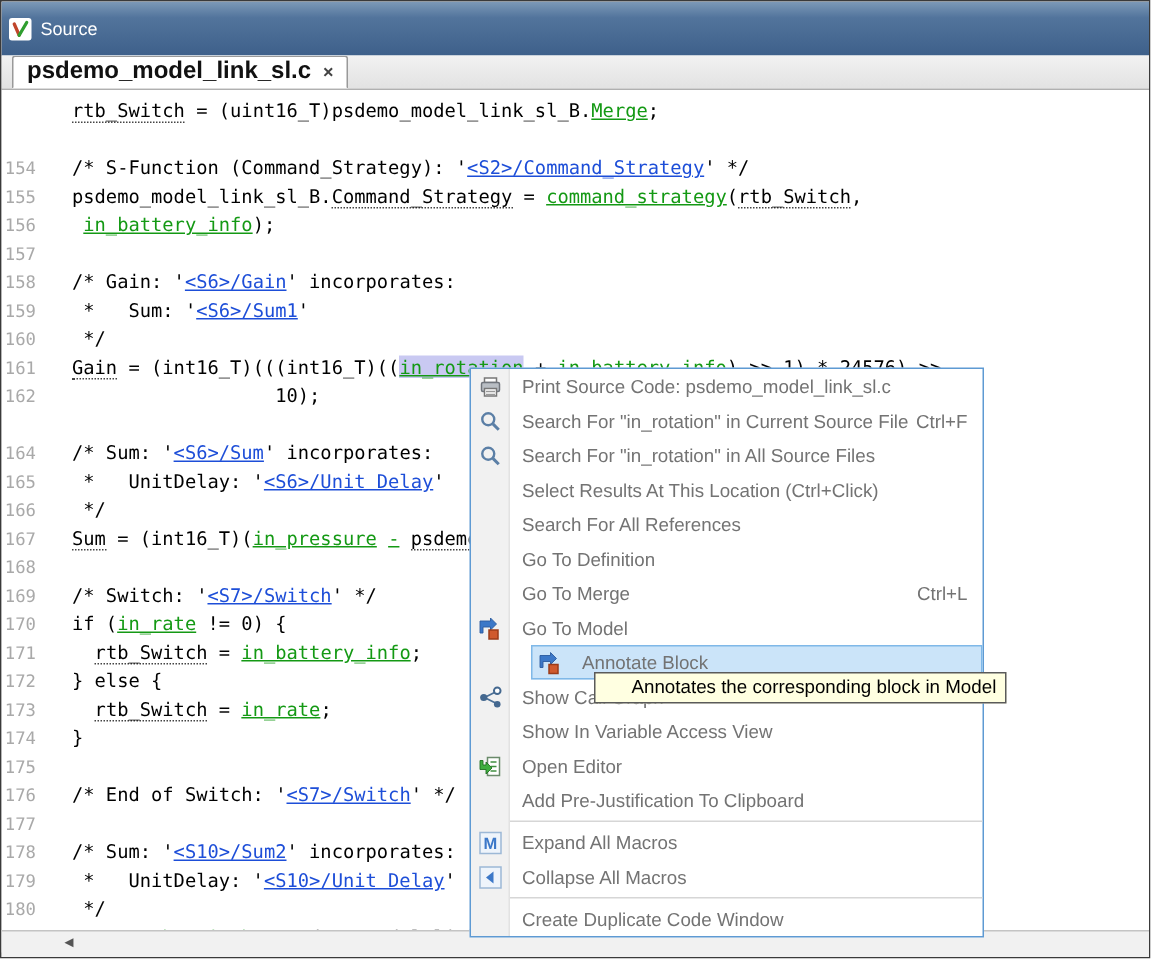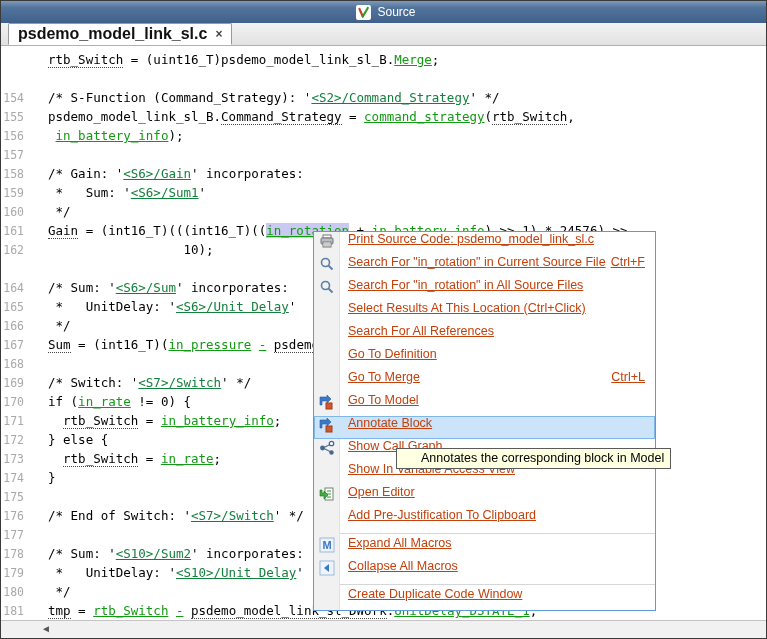--- a/index.html
+++ b/index.html
@@ -1,21 +1,21 @@
 <!DOCTYPE html>
 <html><head>
 <meta charset="utf-8">
 <style>
   * { margin:0; padding:0; box-sizing:border-box; }
   html,body { width:767px; height:639px; background:#fff; font-family:"Liberation Sans",sans-serif; }
   .window { position:relative; width:767px; height:639px; border:1px solid #3a3a3a; background:#fff; overflow:hidden; }
 
   
-  .titlebar { height:22px; background:linear-gradient(180deg,#7d9ab8 0%,#52749c 30%,#3e608a 100%);
-              display:flex; align-items:center; padding-left:5px;justify-content:center; }
+  .titlebar { height:36px; background:linear-gradient(180deg,#7d9ab8 0%,#52749c 30%,#3e608a 100%);
+              display:flex; align-items:center; padding-left:5px; }
   .titlebar .appicon { width:15px; height:15px; background:#fff; border-radius:2px; margin-right:6px;
                        display:flex; align-items:center; justify-content:center; }
   .titlebar .title { color:#fff; font-size:12px; }
 
   
   .tabbar { height:23px; background:linear-gradient(180deg,#f2f2f2,#e2e2e2); border-bottom:1px solid #b0b0b0;
             display:flex; align-items:flex-end; padding-left:7px; }
   .tab { height:22px; background:#fff; border:1px solid #999; border-bottom:1px solid #fff;
          border-radius:2px 2px 0 0; display:flex; align-items:center; padding:0 9px; gap:8px; }
   .tab .tab-label { font-size:16px; font-weight:bold; color:#111; }
@@ -24,34 +24,34 @@
   
   .codearea { position:relative; height:575px; background:#fff; overflow:hidden; padding-top:4px; }
   .code-row { display:flex; height:19px; line-height:19px; white-space:pre; }
   .line-num { width:28px; min-width:28px; background:#f0f0f0; color:#a9a9a9; text-align:right;
               padding-right:5px; font-family:"DejaVu Sans Mono",monospace; font-size:11.5px;margin-top:39px; }
   .line-num.active { background:#2e6fbd; color:#fff; }
   .code-text { padding-left:19px; font-family:"DejaVu Sans Mono",monospace; font-size:12.5px; color:#000;text-align:right; }
   .tk-p { color:#000; }
   .tk-d { color:#000; border-bottom:1px dotted #444; }
   .tk-g { color:#149914; text-decoration:underline; }
-  .tk-b { color:#15803d; text-decoration:underline;margin-top:16px; }
+  .tk-b { color:#1d4ed8; text-decoration:underline;margin-top:16px; }
   .tk-hl { color:#149914; text-decoration:underline; background:#c9c9f2; }
 
   
   .menu { position:absolute; left:312px; top:230px; width:343px; background:#fff;
           border:1px solid #5e9ad3; z-index:10; }
   .menu-gutter { position:absolute; left:0; top:0; bottom:0; width:26px; background:#f1f1f1;
                  border-right:1px solid #e2e2e2; }
-  .menu-item { position:relative; height:23px; display:flex; font-size:12.5px; color:#c2410c;text-decoration:underline; }
+  .menu-item { position:relative; height:23px; display:flex; align-items:center; font-size:12.5px; color:#737373; }
   .menu-item .mi-icon { position:absolute; left:4px; width:18px; height:18px; display:flex;
                         align-items:center; justify-content:center; }
   .menu-item .mi-label { margin-left:34px; white-space:nowrap; }
   .menu-item .mi-shortcut { margin-left:auto; margin-right:10px; white-space:nowrap; }
-  .menu-item.highlight { background:#cbe4f9; outline:1px solid #7fb8e8; outline-offset:-1px; }
+  .menu-item.highlight { background:#cbe4f9; outline:1px solid #7fb8e8; outline-offset:-1px;margin-left:40px; }
   .menu-sep { height:5px; display:flex; align-items:center; }
   .menu-sep .line { height:1px; background:#d6d6d6; width:100%; }
 
   
   .tooltip { position:absolute; left:395px; top:447px; z-index:20; background:#ffffe1;
              border:1px solid #5a5a5a; padding:2px 6px 3px 24px; font-size:12.5px; color:#000; white-space:nowrap; }
 
   
   .hscroll { position:absolute; left:0; right:0; bottom:0; height:18px; background:#f1f1f1;
              border-top:1px solid #c4c4c4; }

